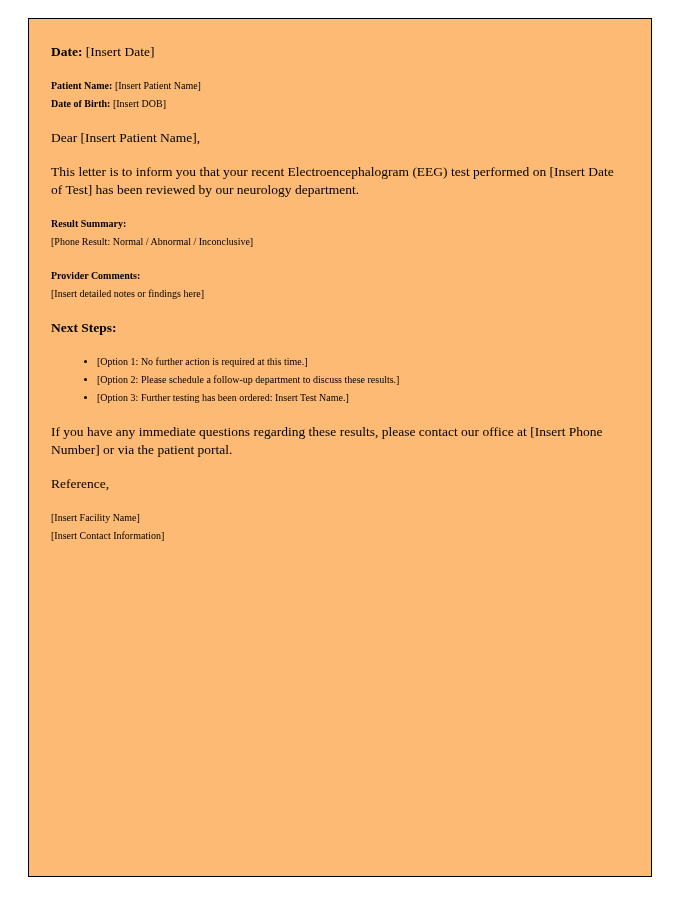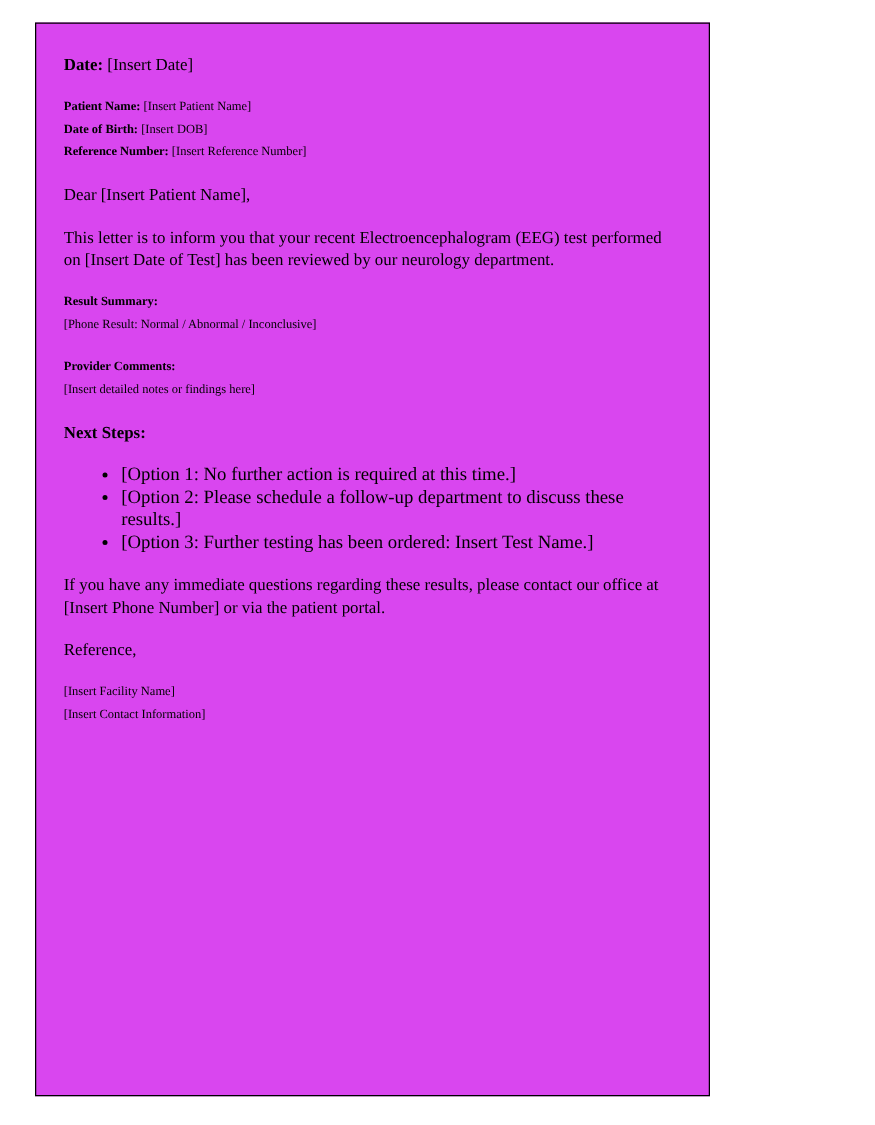--- a/index.html
+++ b/index.html
@@ -10,61 +10,60 @@
   body {
     width: 700px;
     height: 900px;
     font-family: "Liberation Serif", "DejaVu Serif", serif;
     color: #000000;
   }
   .page {
     position: absolute;
     left: 28px;
     top: 18px;
-    width: 540px;
+    width: 624px;
     height: 859px;
     border: 1px solid #000000;
     box-sizing: border-box;
     padding: 24px 24px 0 22px;
-    background: #d946ef;
+    background: #fdba74;
   }
   .para {
     margin: 0 0 16px 0;
     font-size: 13.5px;
     line-height: 18px;
   }
   .line {
     font-size: 10px;
     line-height: 18px;
   }
   .bold {
     font-weight: bold;
   }
   ul.options {
     margin: 0 0 16px 0;
     padding-left: 46px;
-    font-size: 15px;
+    font-size: 10px;
     line-height: 18px;
   }
   ul.options li {
     margin: 0;
     padding: 0;
   }
 </style>
 </head>
 <body>
 
 <div class="page">
 
   <p class="para"><span class="bold">Date:</span> <span>[Insert Date]</span></p>
 
   <div class="para">
     <div class="line"><span class="bold">Patient Name:</span> <span>[Insert Patient Name]</span></div>
     <div class="line"><span class="bold">Date of Birth:</span> <span>[Insert DOB]</span></div>
-    <div class="line"><span class="bold">Reference Number:</span> <span>[Insert Reference Number]</span></div>
   </div>
 
   <p class="para">Dear [Insert Patient Name],</p>
 
   <p class="para">This letter is to inform you that your recent Electroencephalogram (EEG) test performed on [Insert Date of Test] has been reviewed by our neurology department.</p>
 
   <div class="para">
     <div class="line bold">Result Summary:</div>
     <div class="line">[Phone Result: Normal / Abnormal / Inconclusive]</div>
   </div>

